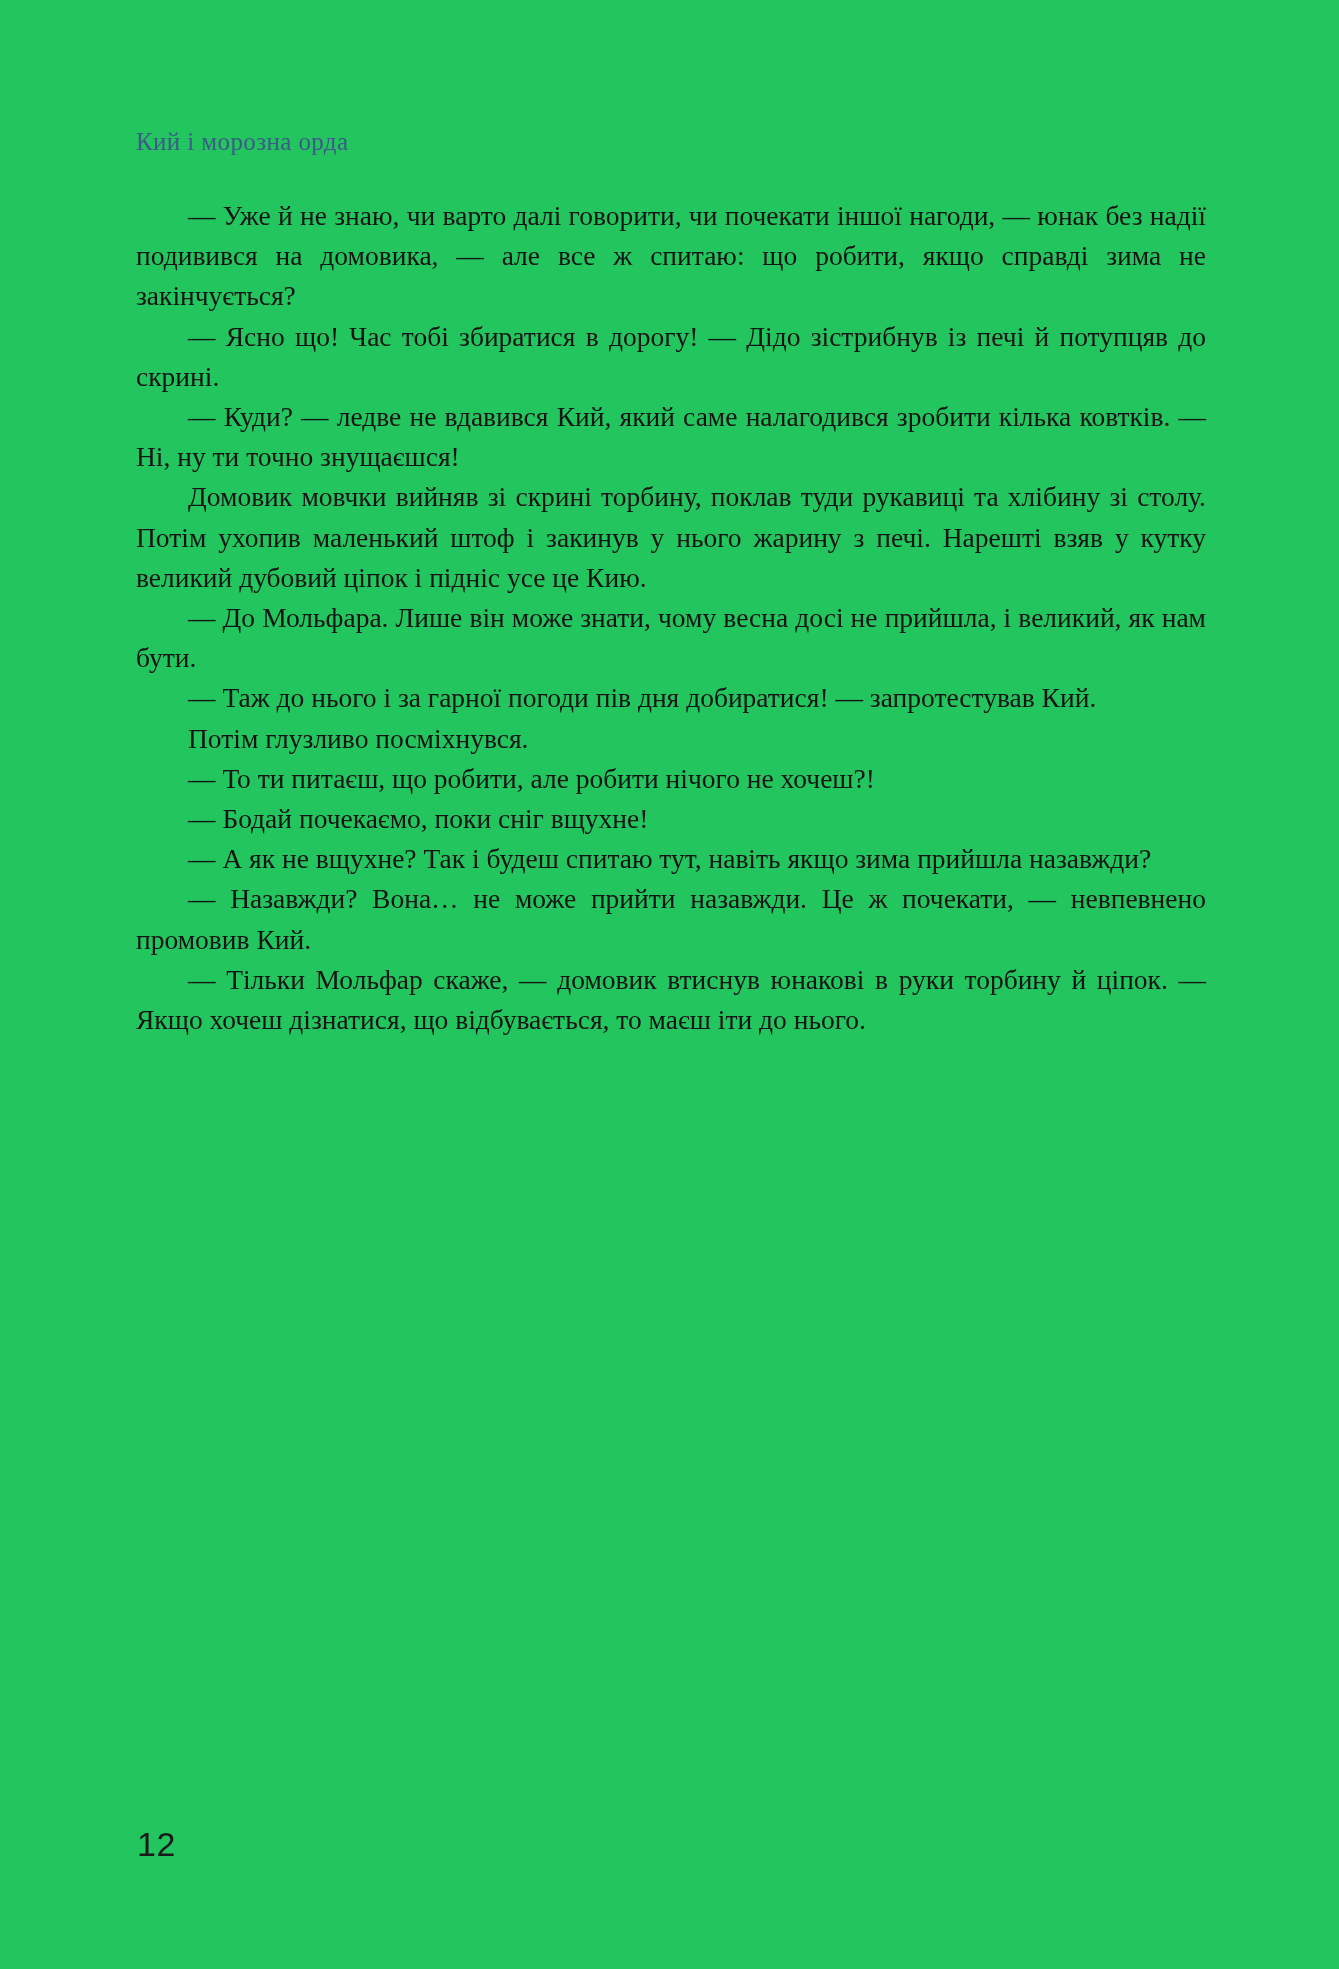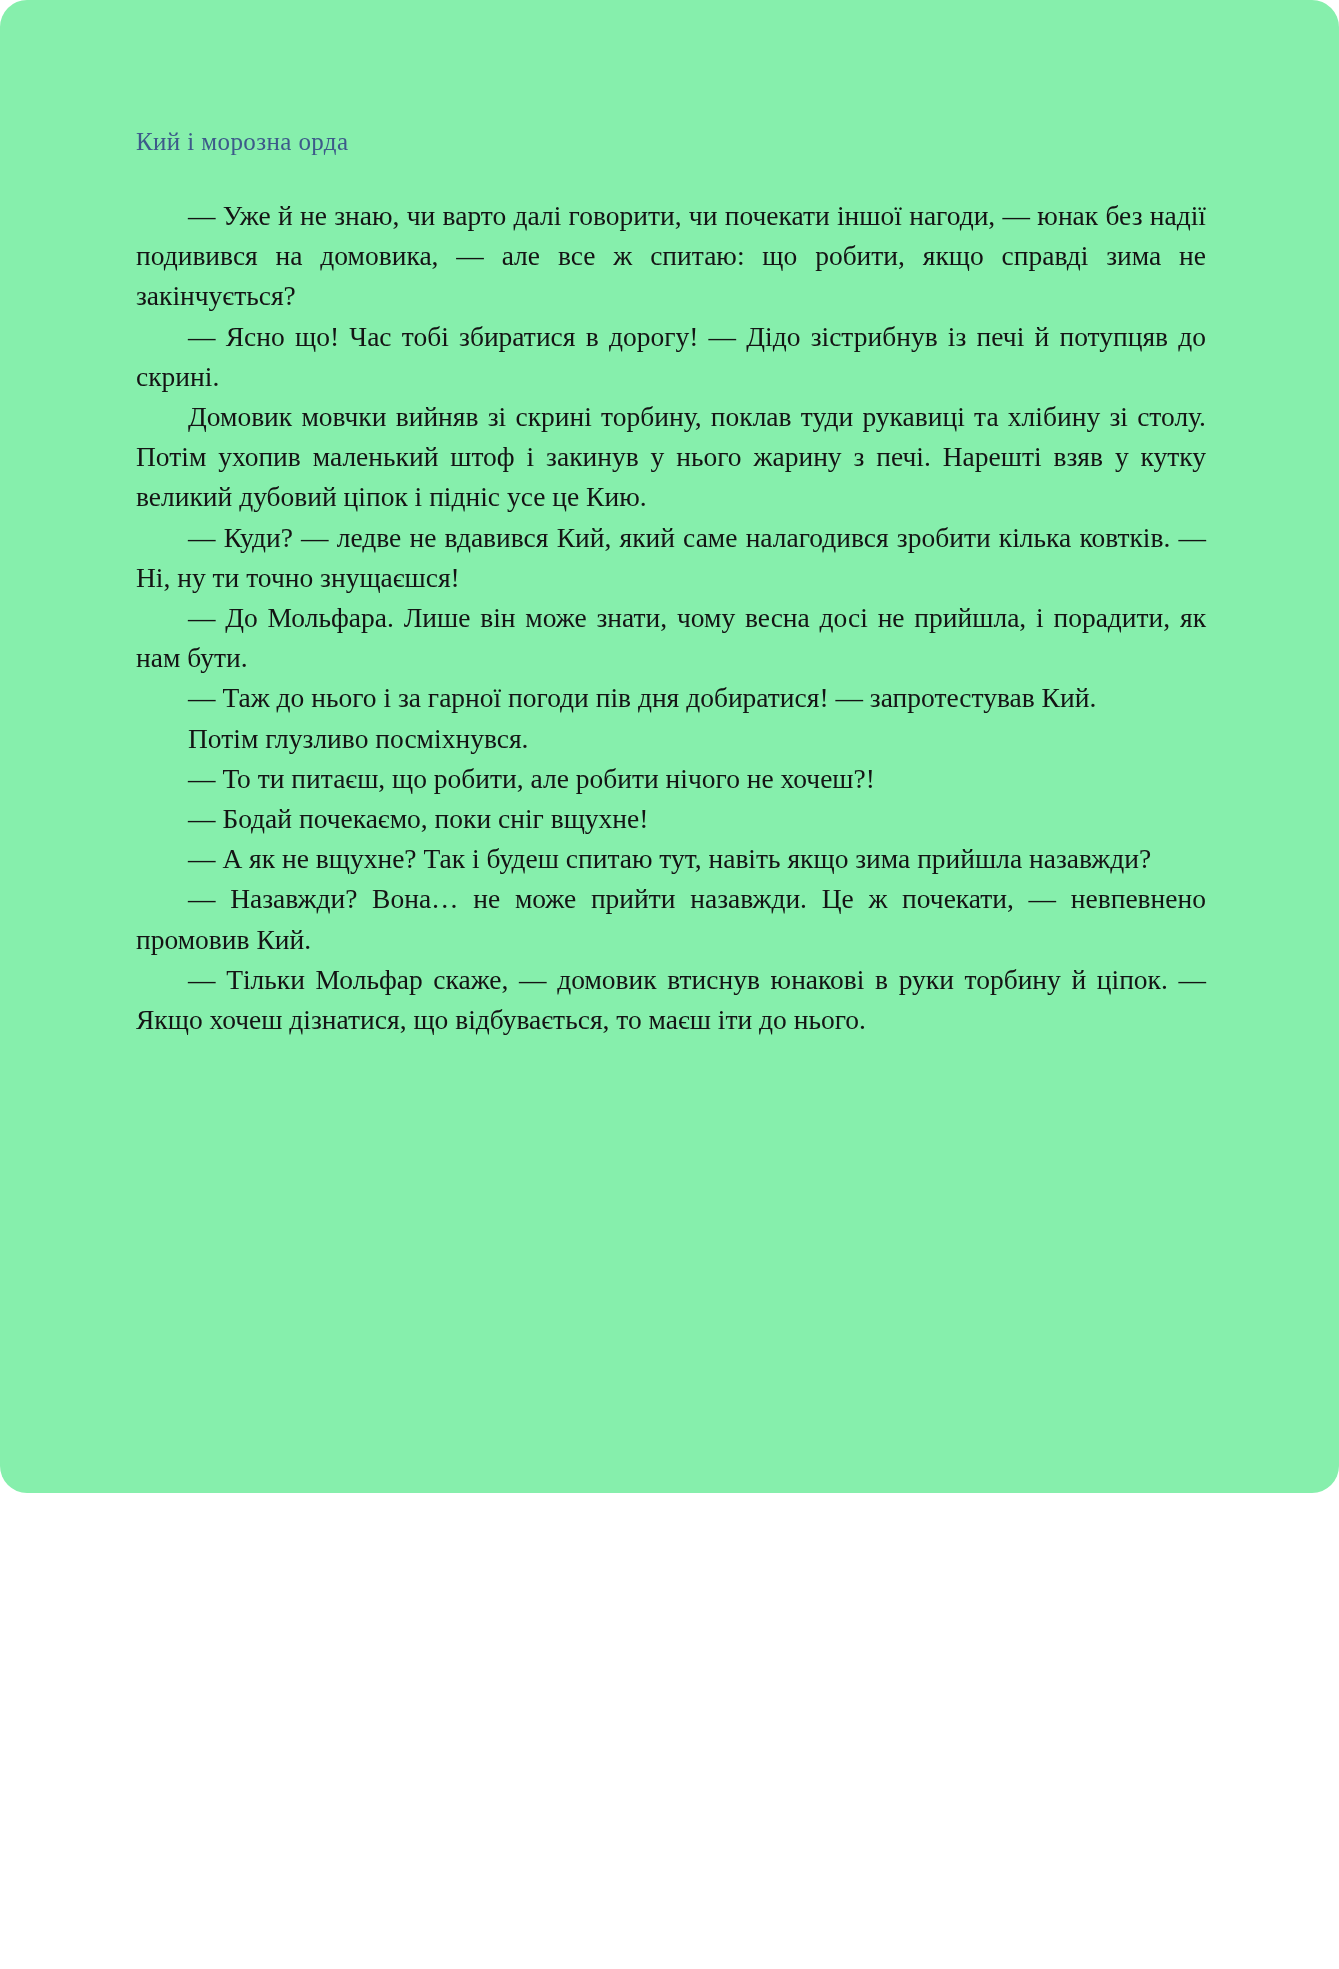--- a/index.html
+++ b/index.html
@@ -3,25 +3,24 @@
 <meta charset="utf-8">
 <style>
   html, body {
     margin: 0;
     padding: 0;
     background: #ffffff;
   }
   .page {
     position: relative;
     width: 1339px;
-    height: 1493px;
-    background: #86efac;
+    height: 1969px;
+    background: #22c55e;
     overflow: hidden;
     box-sizing: border-box;
-    border-radius: 27px;
   }
   .running-head {
     position: absolute;
     left: 136px;
     top: 128px;
     font-family: "Liberation Serif", "DejaVu Serif", serif;
     font-size: 25px;
     letter-spacing: 0.4px;
     color: #3d5a8a;
     white-space: nowrap;
@@ -58,23 +57,23 @@
 </head>
 <body>
 
 <div class="page">
 
   <div class="running-head">Кий і морозна орда</div>
 
   <div class="text-block">
     <p>— Уже й не знаю, чи варто далі говорити, чи почекати іншої нагоди, — юнак без надії подивився на домовика, — але все ж спитаю: що робити, якщо справді зима не закінчується?</p>
     <p>— Ясно що! Час тобі збиратися в дорогу! — Дідо зістрибнув із печі й потупцяв до скрині.</p>
+    <p>— Куди? — ледве не вдавився Кий, який саме налагодився зробити кілька ковтків. — Ні, ну ти точно знущаєшся!</p>
     <p>Домовик мовчки вийняв зі скрині торбину, поклав туди рукавиці та хлібину зі столу. Потім ухопив маленький штоф і закинув у нього жарину з печі. Нарешті взяв у кутку великий дубовий ціпок і підніс усе це Кию.</p>
-    <p>— Куди? — ледве не вдавився Кий, який саме налагодився зробити кілька ковтків. — Ні, ну ти точно знущаєшся!</p>
-    <p>— До Мольфара. Лише він може знати, чому весна досі не прийшла, і порадити, як нам бути.</p>
+    <p>— До Мольфара. Лише він може знати, чому весна досі не прийшла, і великий, як нам бути.</p>
     <p>— Таж до нього і за гарної погоди пів дня добиратися! — запротестував Кий.</p>
     <p>Потім глузливо посміхнувся.</p>
     <p>— То ти питаєш, що робити, але робити нічого не хочеш?!</p>
     <p>— Бодай почекаємо, поки сніг вщухне!</p>
     <p>— А як не вщухне? Так і будеш спитаю тут, навіть якщо зима прийшла назавжди?</p>
     <p>— Назавжди? Вона… не може прийти назавжди. Це ж почекати, — невпевнено промовив Кий.</p>
     <p>— Тільки Мольфар скаже, — домовик втиснув юнакові в руки торбину й ціпок. — Якщо хочеш дізнатися, що відбувається, то маєш іти до нього.</p>
   </div>
 
   <div class="folio">12</div>

